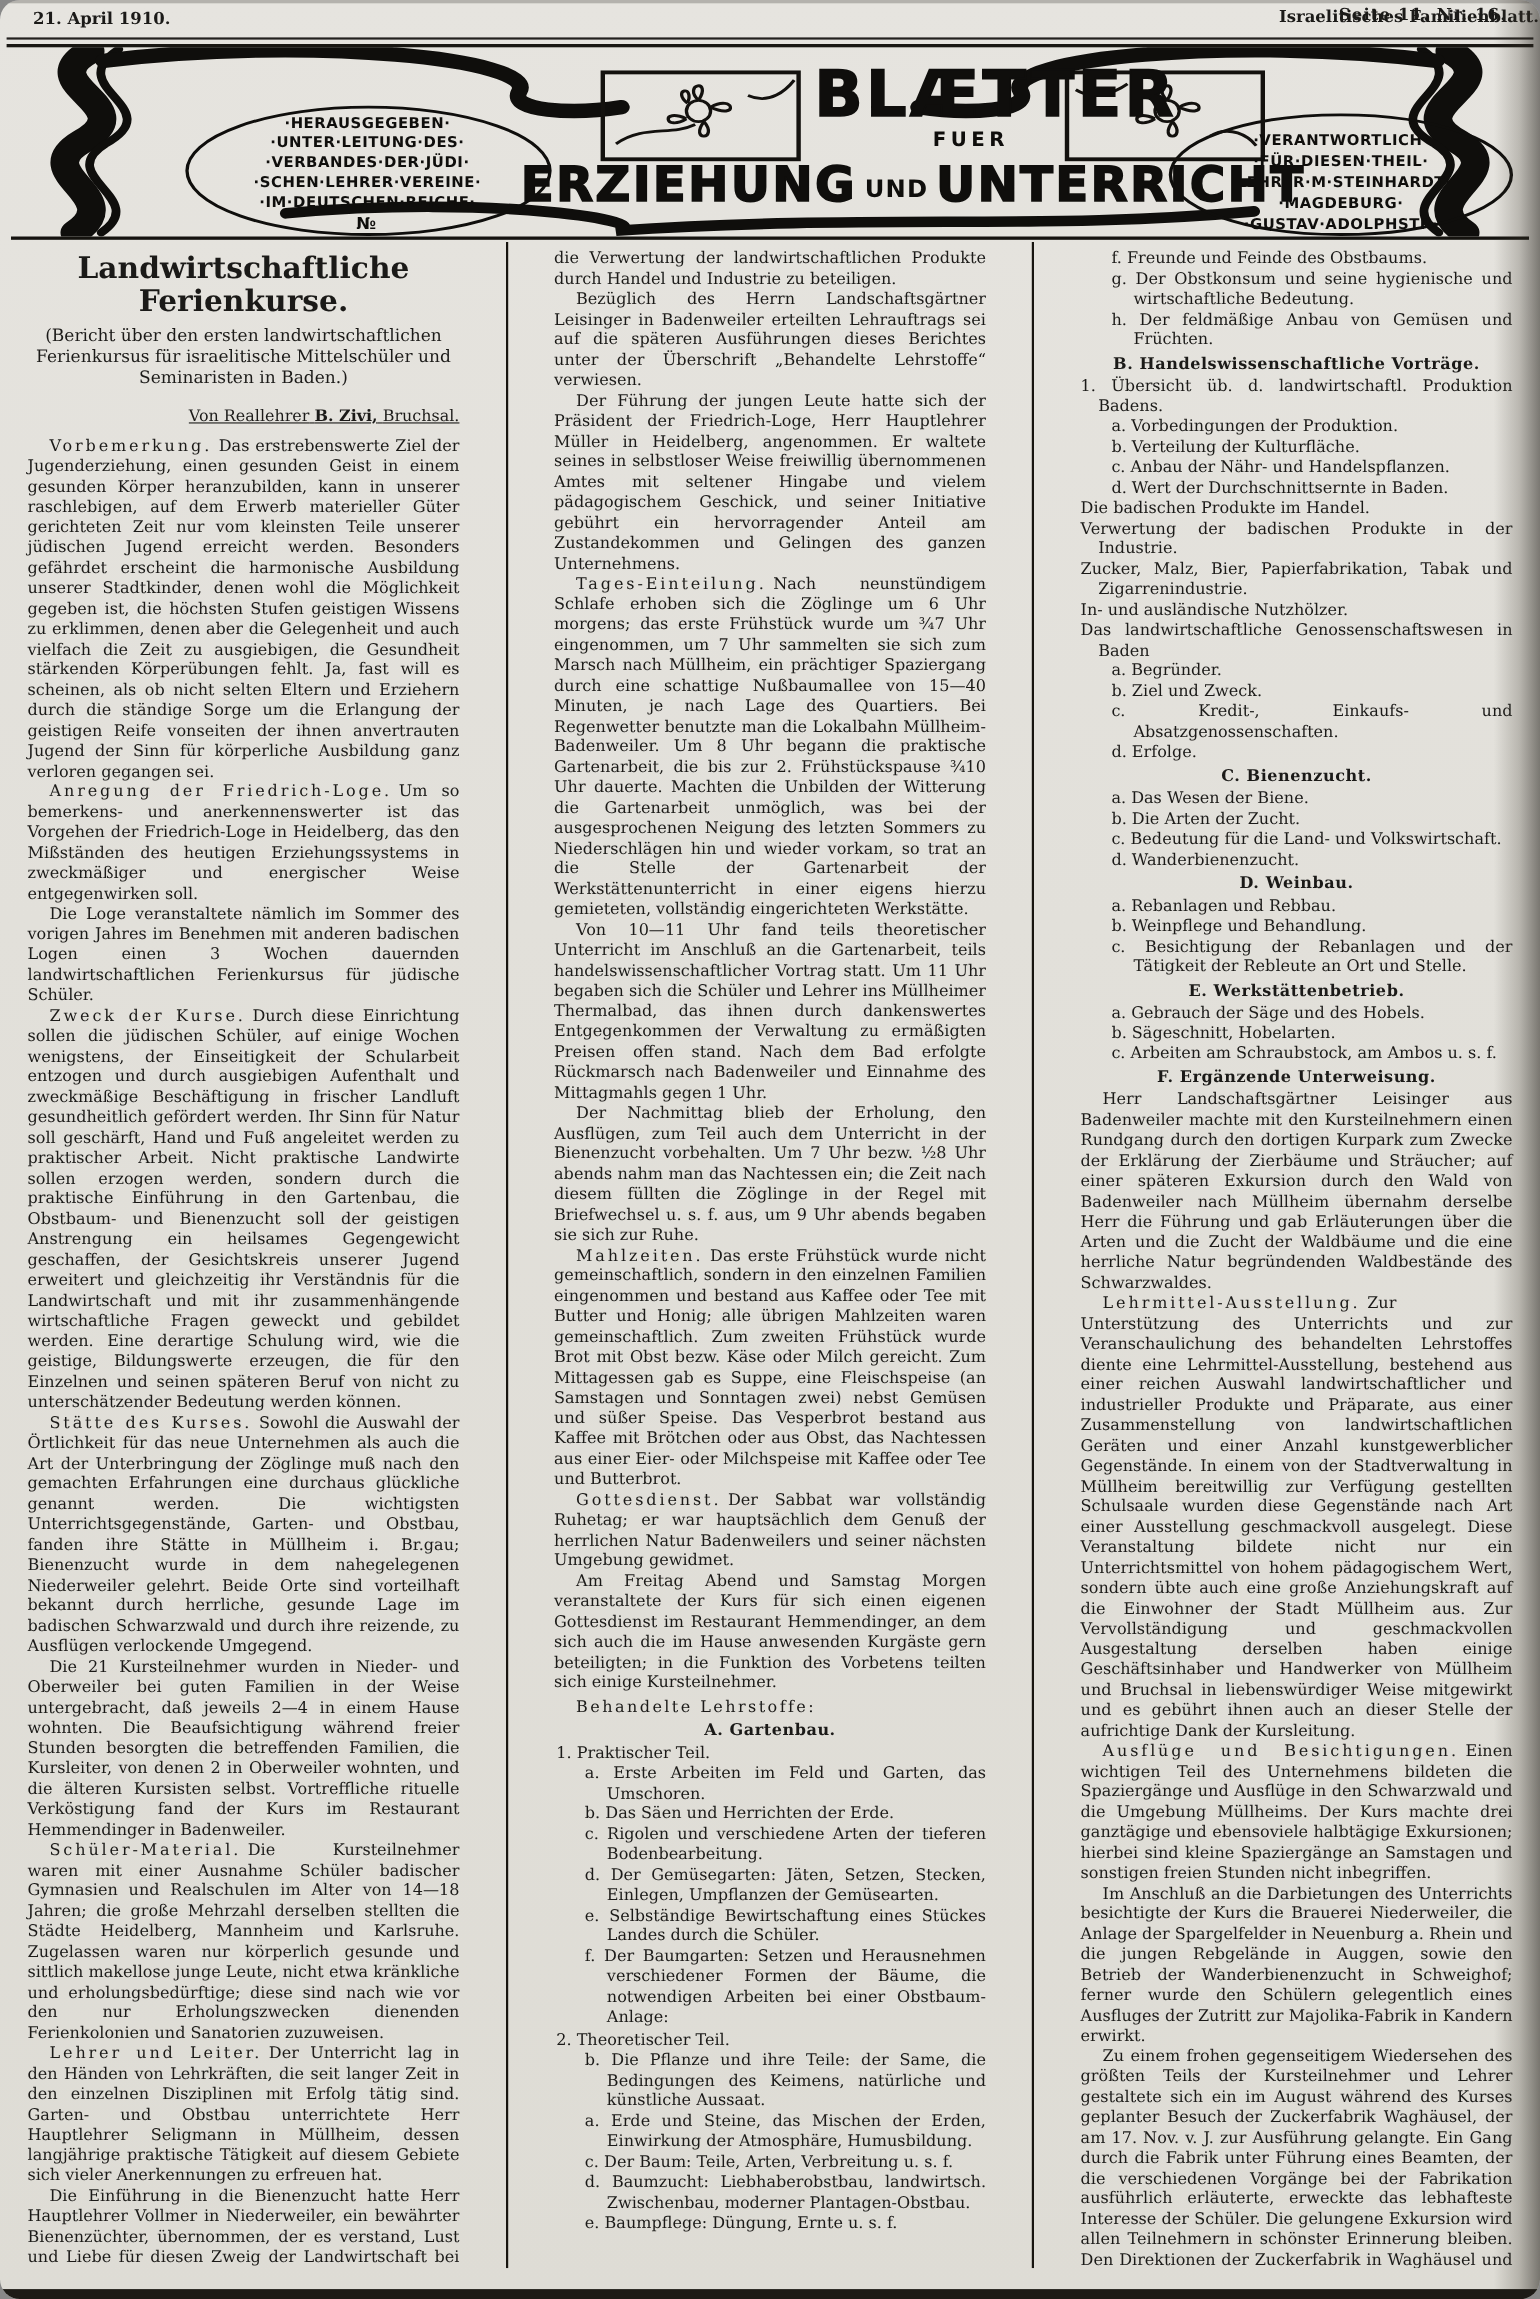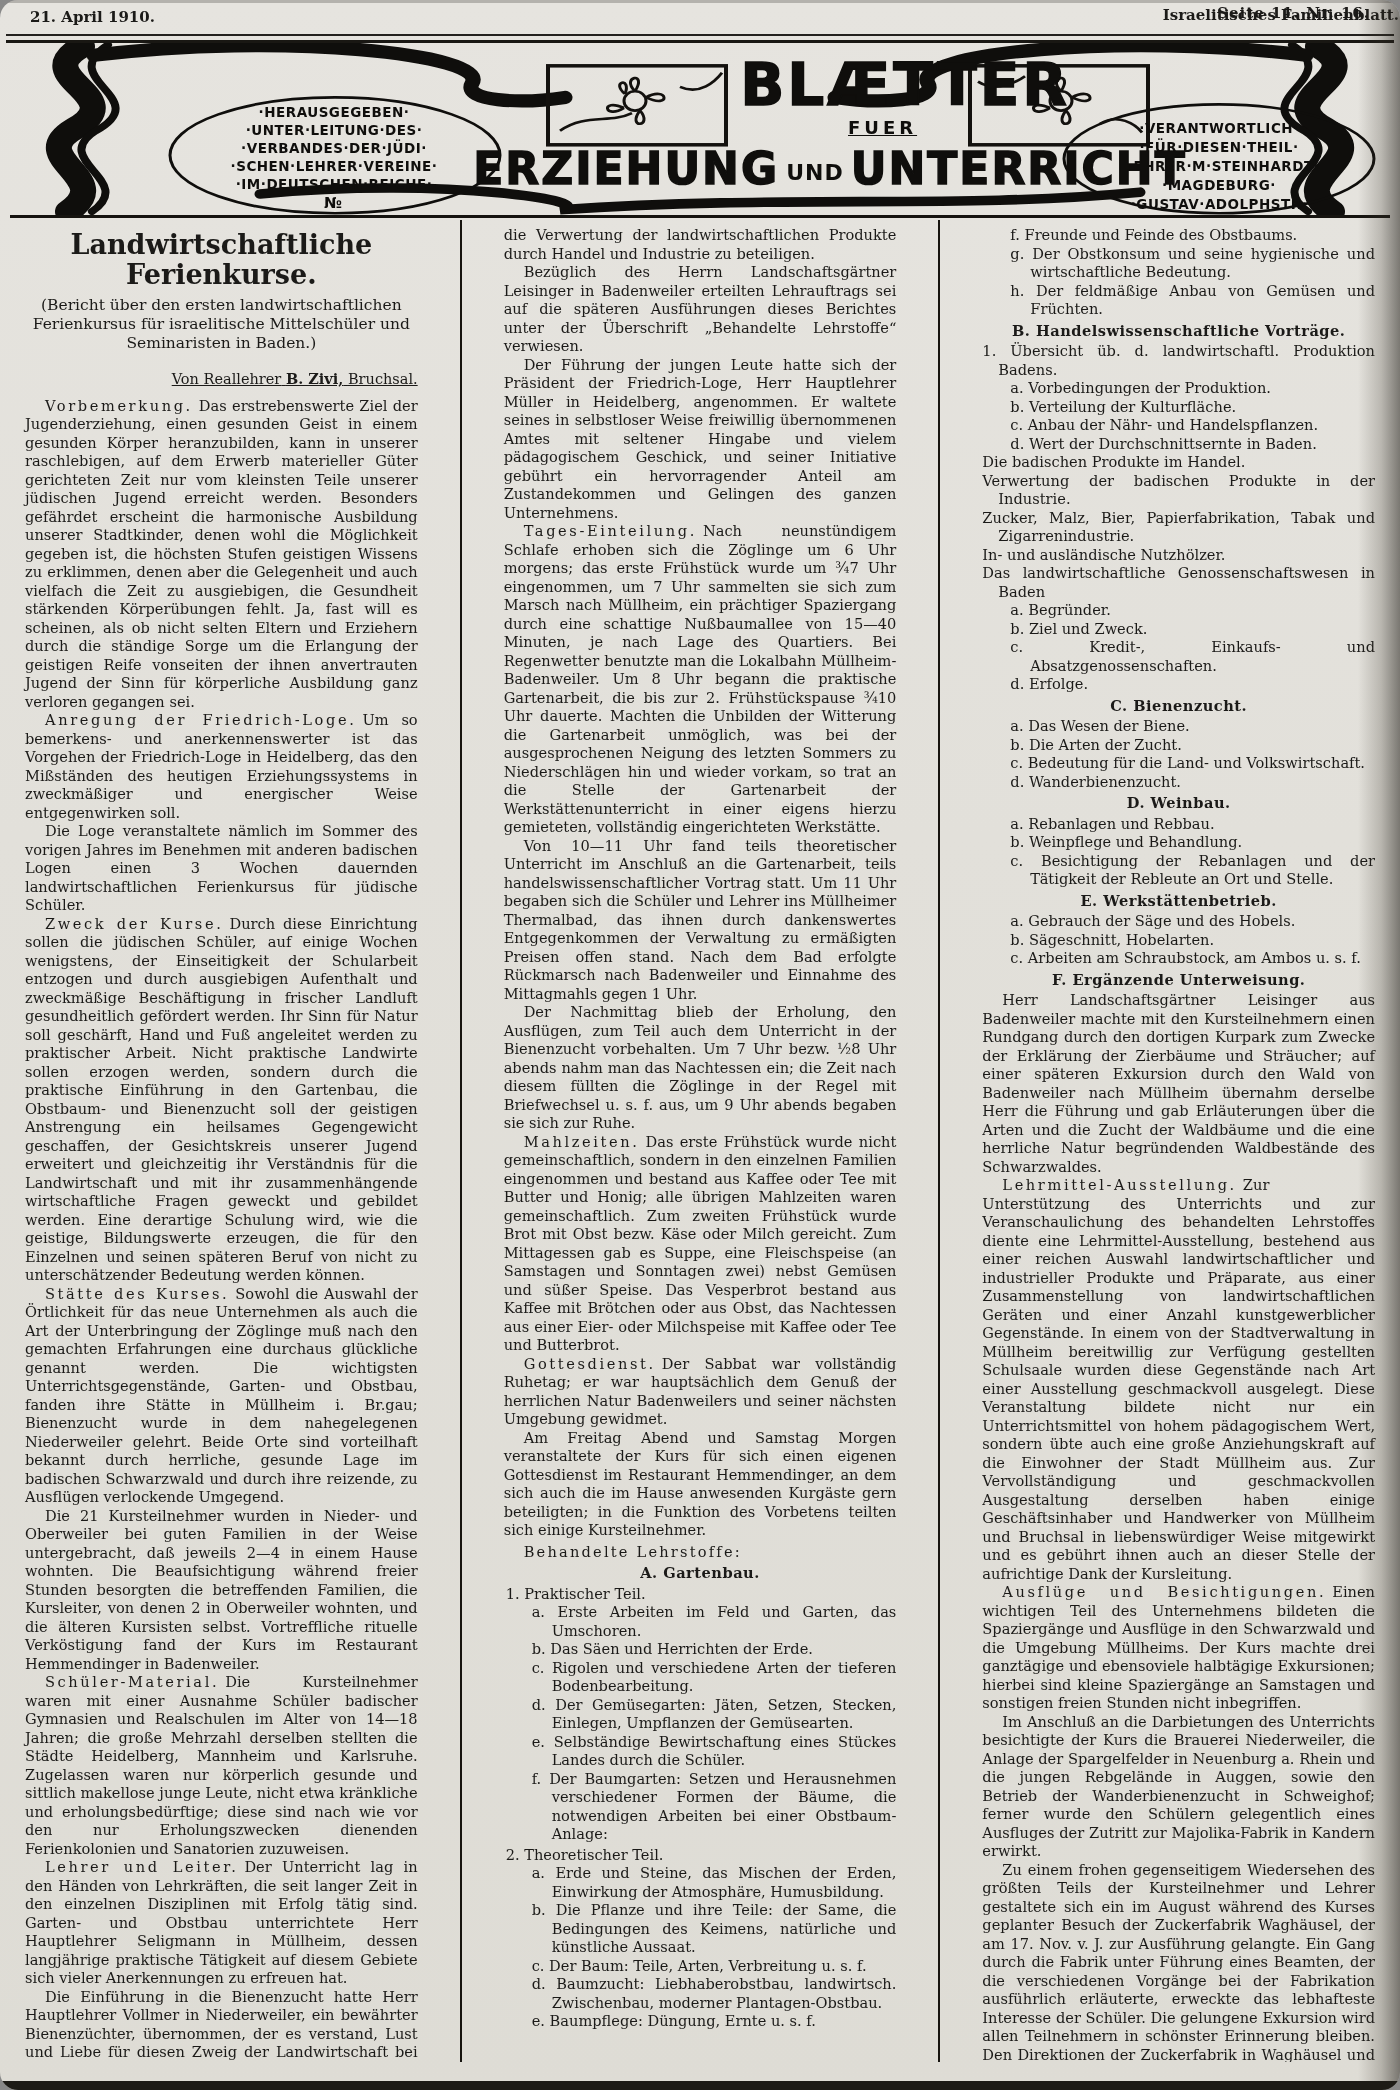--- a/index.html
+++ b/index.html
@@ -16,21 +16,21 @@
   .rule-double{margin:0 6px;height:4px;border-top:2px solid #23211e;border-bottom:3px solid #191713;}
   .rule-thin{margin:0 10px;border-top:3px solid #15130f;}
   
   .masthead{position:relative;height:172px;margin:0 20px;}
   .mh-svg{position:absolute;inset:0;width:100%;height:100%;}
   .mh-text{position:absolute;z-index:2;font-family:"DejaVu Sans","Liberation Sans",sans-serif;color:#0f0e0c;}
   .mh-left{left:168px;top:60px;width:292px;text-align:center;font-size:13.5px;font-weight:bold;line-height:18px;letter-spacing:.5px;}
   .mh-right{left:1068px;top:76px;width:262px;text-align:center;font-size:13.5px;font-weight:bold;line-height:19px;letter-spacing:.5px;}
   .mh-mark{font-size:15px;letter-spacing:2px;margin-top:1px;}
   .mh-t1{left:610px;top:8px;width:440px;text-align:right;font-size:58px;font-weight:bold;letter-spacing:3px;-webkit-text-stroke:1.5px #0f0e0c;}
-  .mh-fuer{left:828px;top:74px;font-size:18px;font-weight:bold;letter-spacing:4px;text-decoration:underline;}
+  .mh-fuer{left:828px;top:74px;font-size:18px;font-weight:bold;letter-spacing:4px;}
   .mh-t2{left:400px;top:100px;width:820px;text-align:center;white-space:nowrap;}
   .mh-t2 .big{font-size:44px;font-weight:bold;letter-spacing:2px;-webkit-text-stroke:1.5px #0f0e0c;}
   .mh-t2 .small{font-size:22px;font-weight:bold;letter-spacing:1px;position:relative;top:-4px;padding:0 2px;}
   
   .columns{display:flex;height:1842px;overflow:hidden;padding:0 18px;margin-top:2px;gap:31px;}
   .col{flex:1 1 0;padding:6px 7px 0 7px;overflow:hidden;}
   .vrule{width:2px;background:#17140f;margin:0 4px;}
   .col{font-size:14.6px;line-height:18.5px;text-align:justify;}
   .art-title{font-size:27px;font-weight:bold;text-align:center;margin:4px 0 6px 0;line-height:30px;}
   .art-sub{text-align:center;font-size:15.5px;line-height:19px;margin:0 0 4px 0;}
@@ -159,22 +159,22 @@
       <p class="lead-line">Behandelte Lehrstoffe:</p>
       <p class="hc">A. Gartenbau.</p>
       <p class="num">1. Praktischer Teil.</p>
       <p class="li">a. Erste Arbeiten im Feld und Garten, das Umschoren.</p>
       <p class="li">b. Das Säen und Herrichten der Erde.</p>
       <p class="li">c. Rigolen und verschiedene Arten der tieferen Bodenbearbeitung.</p>
       <p class="li">d. Der Gemüsegarten: Jäten, Setzen, Stecken, Einlegen, Umpflanzen der Gemüsearten.</p>
       <p class="li">e. Selbständige Bewirtschaftung eines Stückes Landes durch die Schüler.</p>
       <p class="li">f. Der Baumgarten: Setzen und Herausnehmen verschiedener Formen der Bäume, die notwendigen Arbeiten bei einer Obstbaum-Anlage:</p>
       <p class="num">2. Theoretischer Teil.</p>
+      <p class="li">b. Die Pflanze und ihre Teile: der Same, die Bedingungen des Keimens, natürliche und künstliche Aussaat.</p>
       <p class="li">a. Erde und Steine, das Mischen der Erden, Einwirkung der Atmosphäre, Humusbildung.</p>
-      <p class="li">b. Die Pflanze und ihre Teile: der Same, die Bedingungen des Keimens, natürliche und künstliche Aussaat.</p>
       <p class="li">c. Der Baum: Teile, Arten, Verbreitung u. s. f.</p>
       <p class="li">d. Baumzucht: Liebhaberobstbau, landwirtsch. Zwischenbau, moderner Plantagen-Obstbau.</p>
       <p class="li">e. Baumpflege: Düngung, Ernte u. s. f.</p>
     </section>
 
     <div class="vrule"></div>
 
     <section class="col">
       <p class="li noind">f. Freunde und Feinde des Obstbaums.</p>
       <p class="li">g. Der Obstkonsum und seine hygienische und wirtschaftliche Bedeutung.</p>

